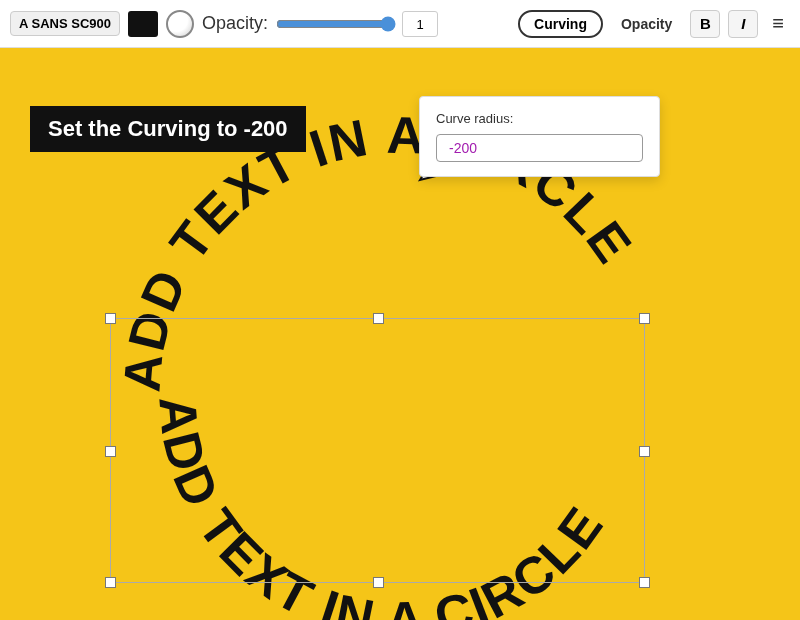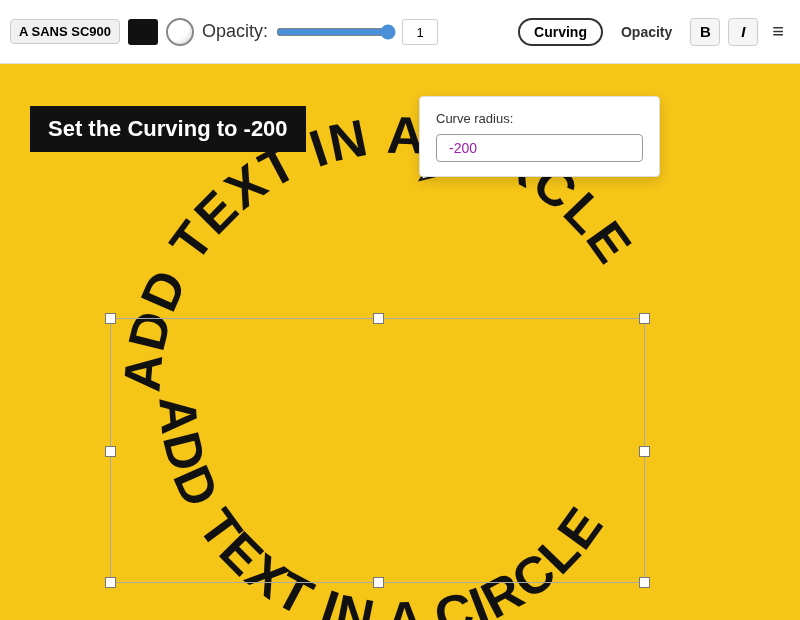--- a/index.html
+++ b/index.html
@@ -9,21 +9,21 @@
       overflow: hidden;
       font-family: Arial, sans-serif;
       background: #f5c518;
       position: relative;
     }
 
     
     .toolbar {
       position: absolute;
       top: 0; left: 0; right: 0;
-      height: 64px;
+      height: 48px;
       background: #fff;
       border-bottom: 1px solid #ddd;
       display: flex;
       align-items: center;
       padding: 0 10px;
       gap: 8px;
       z-index: 100;
     }
     .font-name-btn {
       background: #f0f0f0;

